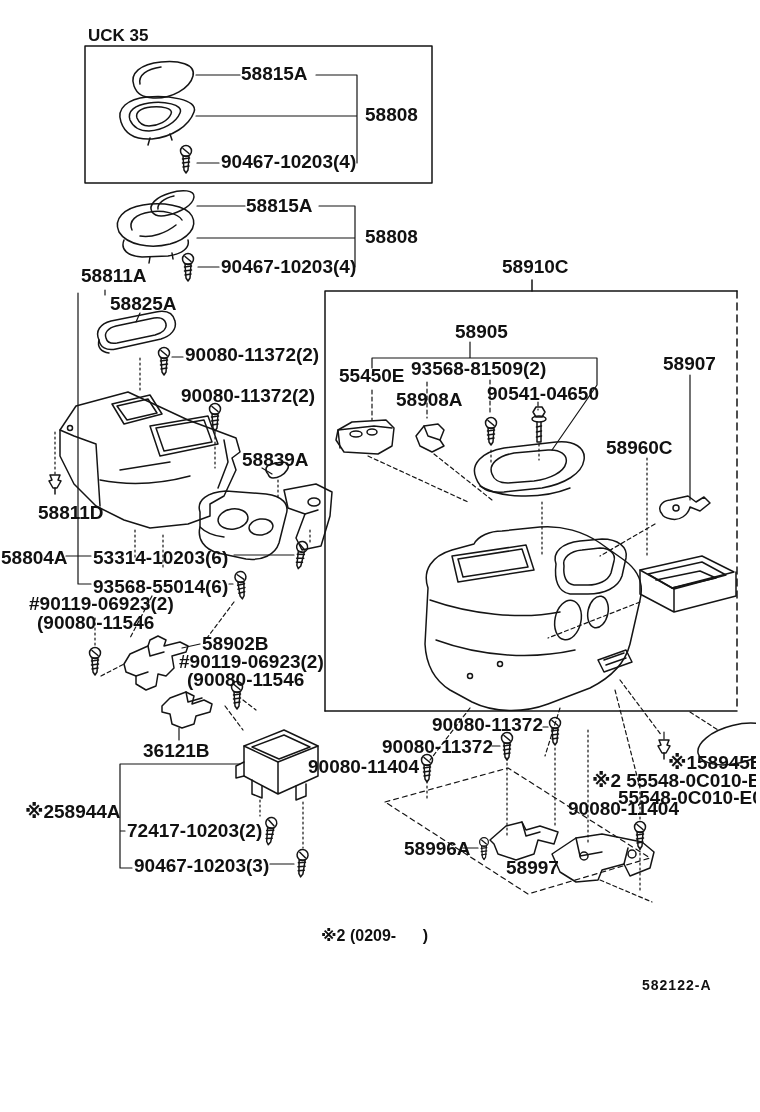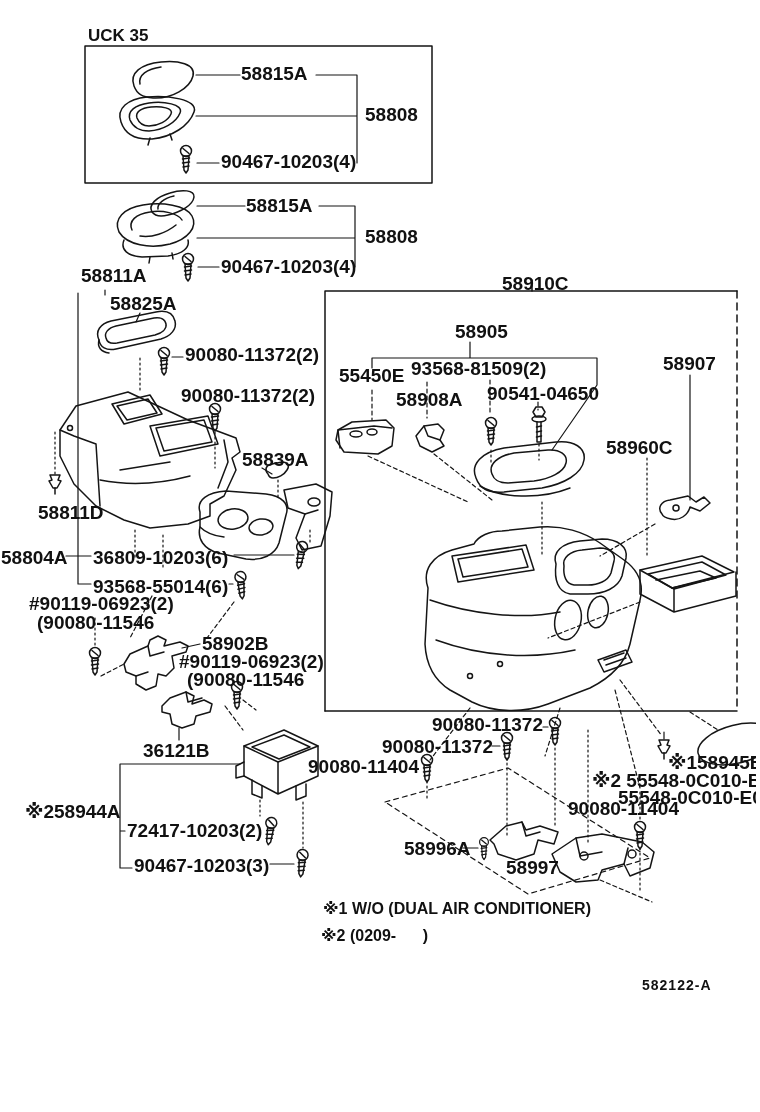--- a/index.html
+++ b/index.html
@@ -282,37 +282,37 @@
   <div class="lbl" style="left:241px;top:64px">58815A</div>
   <div class="lbl" style="left:365px;top:105px">58808</div>
   <div class="lbl" style="left:221px;top:152px">90467-10203(4)</div>
 
   <div class="lbl" style="left:246px;top:196px">58815A</div>
   <div class="lbl" style="left:365px;top:227px">58808</div>
   <div class="lbl" style="left:221px;top:257px">90467-10203(4)</div>
 
   <div class="lbl" style="left:81px;top:266px">58811A</div>
   <div class="lbl" style="left:110px;top:294px">58825A</div>
-  <div class="lbl" style="left:502px;top:274px">58910C</div>
+  <div class="lbl" style="left:502px;top:257px">58910C</div>
 
   <div class="lbl" style="left:185px;top:345px">90080-11372(2)</div>
   <div class="lbl" style="left:181px;top:386px">90080-11372(2)</div>
 
   <div class="lbl" style="left:455px;top:322px">58905</div>
   <div class="lbl" style="left:339px;top:366px">55450E</div>
   <div class="lbl" style="left:411px;top:359px">93568-81509(2)</div>
   <div class="lbl" style="left:396px;top:390px">58908A</div>
   <div class="lbl" style="left:487px;top:384px">90541-04650</div>
   <div class="lbl" style="left:663px;top:354px">58907</div>
   <div class="lbl" style="left:606px;top:438px">58960C</div>
 
   <div class="lbl" style="left:242px;top:450px">58839A</div>
   <div class="lbl" style="left:38px;top:503px">58811D</div>
   <div class="lbl" style="left:1px;top:548px">58804A</div>
-  <div class="lbl" style="left:93px;top:548px">36809-10203(6)</div>
+  <div class="lbl" style="left:93px;top:548px">53314-10203(6)</div>
   <div class="lbl" style="left:93px;top:577px">93568-55014(6)</div>
   <div class="lbl" style="left:29px;top:594px">#90119-06923(2)</div>
   <div class="lbl" style="left:37px;top:613px">(90080-11546</div>
 
   <div class="lbl" style="left:202px;top:634px">58902B</div>
   <div class="lbl" style="left:179px;top:652px">#90119-06923(2)</div>
   <div class="lbl" style="left:187px;top:670px">(90080-11546</div>
   <div class="lbl" style="left:143px;top:741px">36121B</div>
 
   <div class="lbl" style="left:432px;top:715px">90080-11372</div>
@@ -324,17 +324,16 @@
   <div class="lbl" style="left:618px;top:788px">55548-0C010-E0</div>
   <div class="lbl" style="left:568px;top:799px">90080-11404</div>
 
   <div class="lbl" style="left:25px;top:802px">※258944A</div>
   <div class="lbl" style="left:127px;top:821px">72417-10203(2)</div>
   <div class="lbl" style="left:134px;top:856px">90467-10203(3)</div>
 
   <div class="lbl" style="left:404px;top:839px">58996A</div>
   <div class="lbl" style="left:506px;top:858px">58997</div>
 
-  <div class="lbl t16" style="left:323px;top:901px">※1 W/O (DUAL AIR CONDITIONER)</div>
   <div class="lbl t16" style="left:321px;top:928px">※2 (0209-      )</div>
   <div class="lbl t14" style="left:642px;top:958px">582122-A</div>
 
 </div>
 
 </body></html>

